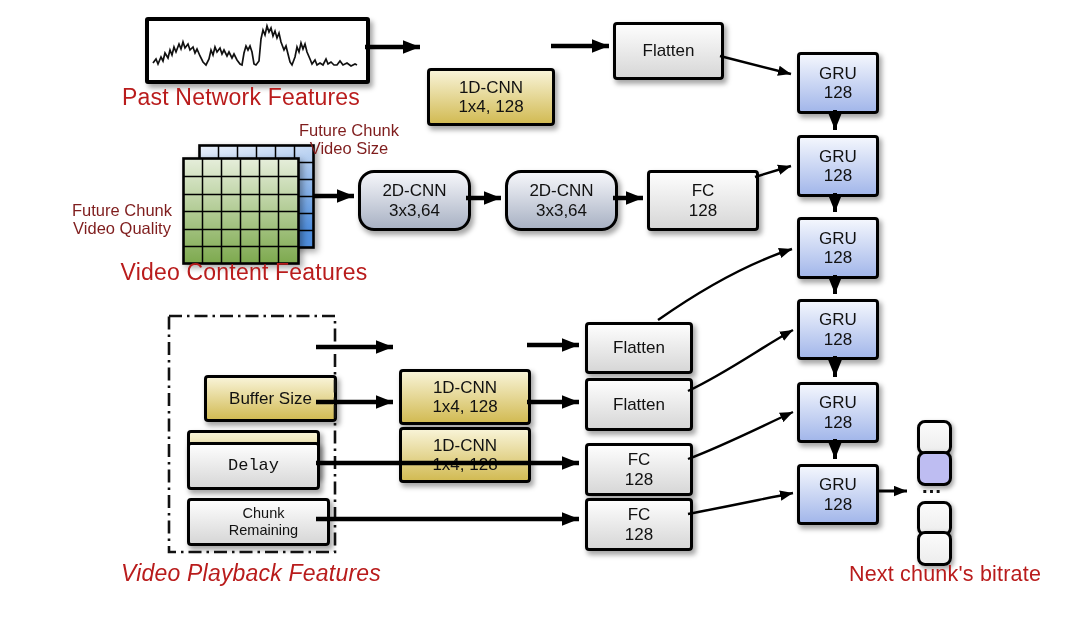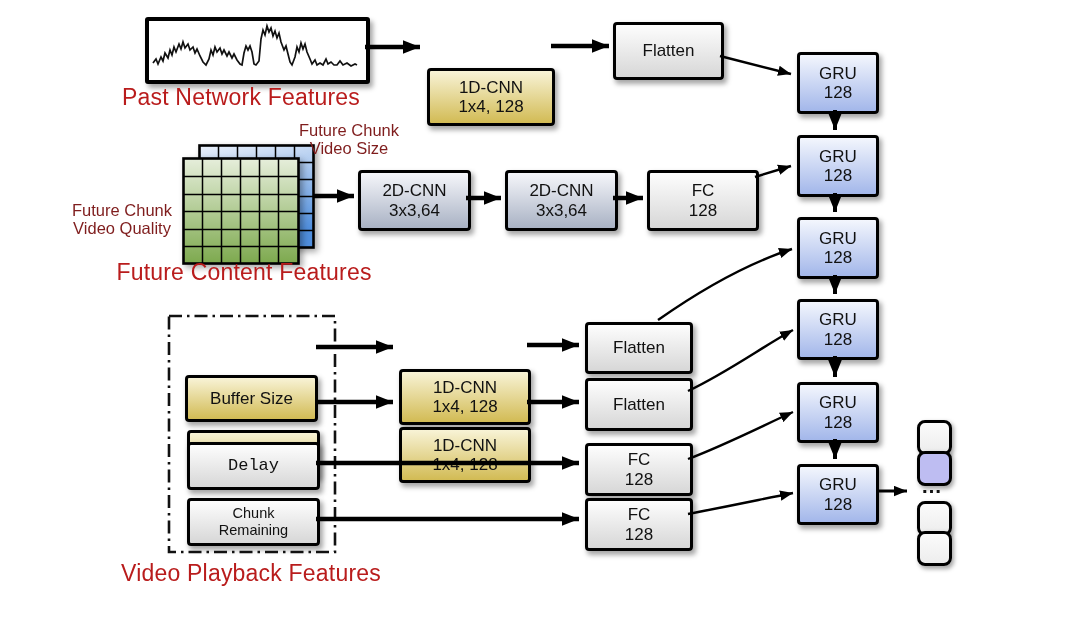--- a/index.html
+++ b/index.html
@@ -3,21 +3,21 @@
 <meta charset="utf-8">
 <style>
   html,body{margin:0;padding:0;background:#fff;}
   .stage{position:relative;width:1080px;height:644px;background:var(--canvas-bg,#fff);
          font-family:"Liberation Sans",sans-serif;color:#111;overflow:hidden;}
   .node{position:absolute;display:flex;align-items:center;justify-content:center;
         text-align:center;border:3px solid #000;border-radius:4px;
         box-shadow:2.5px 3.5px 5px rgba(0,0,0,.35);
         font-size:17px;line-height:1.14;white-space:pre-line;background:#fff;}
   .yellow{background:linear-gradient(to bottom,var(--cnn-yellow-top),var(--cnn-yellow-bottom));margin-top:48px;}
-  .bluegray{background:linear-gradient(to bottom,var(--cnn2d-top),var(--cnn2d-bottom));}
+  .bluegray{background:linear-gradient(to bottom,var(--cnn2d-top),var(--cnn2d-bottom));border-radius:16px;}
   .gray{background:linear-gradient(to bottom,var(--gray-top),var(--gray-bottom));text-align:center;}
   .gru{background:linear-gradient(to bottom,var(--gru-top),var(--gru-bottom));}
   .cap{position:absolute;text-align:center;font-size:23px;color:#b91c1c;letter-spacing:.2px;}
   .small-label{position:absolute;text-align:center;font-size:16.5px;line-height:1.12;
                white-space:pre-line;color:#7f1d1d;}
   .wavebox{position:absolute;left:145px;top:17px;width:217px;height:59px;background:#fff;
            border:4px solid #000;border-radius:3px;box-shadow:3px 4px 5px rgba(0,0,0,.35);}
   .gridsvg{position:absolute;filter:drop-shadow(3px 3px 3px rgba(0,0,0,.35));}
   .overlay{position:absolute;left:0;top:0;width:1080px;height:644px;pointer-events:none;}
   .bitbox{position:absolute;width:29px;height:29px;border:3.5px solid #000;border-radius:8px;
@@ -69,35 +69,35 @@
       </linearGradient>
     </defs>
     <rect x="1.5" y="1.5" width="115" height="105" fill="url(#gg)" stroke="#000" stroke-width="2.6"></rect>
     <path stroke="#000" stroke-width="1.5" d="M20.5,1.5V106.5 M39.5,1.5V106.5 M58.5,1.5V106.5 M77.5,1.5V106.5 M96.5,1.5V106.5
       M1.5,19.5H116.5 M1.5,37.5H116.5 M1.5,54.5H116.5 M1.5,72.5H116.5 M1.5,89.5H116.5"></path>
   </svg>
   <div class="small-label" style="left:288px;top:121px;width:122px;">Future Chunk
 Video Size</div>
   <div class="small-label" style="left:60px;top:201px;width:124px;">Future Chunk
 Video Quality</div>
-  <div class="cap" style="left:88px;top:259px;width:312px;">Future Content Features</div>
+  <div class="cap" style="left:88px;top:259px;width:312px;">Video Content Features</div>
 
   <div class="node bluegray" style="left:358px;top:170px;width:107px;height:55px;">2D-CNN
 3x3,64</div>
   <div class="node bluegray" style="left:505px;top:170px;width:107px;height:55px;">2D-CNN
 3x3,64</div>
   <div class="node gray" style="left:647px;top:170px;width:106px;height:55px;">FC
 128</div>
 
-  <div class="node yellow" style="left:185px;top:327px;width:127px;height:41px;text-align:center;">Buffer Size</div>
+  <div class="node yellow" style="left:204px;top:327px;width:127px;height:41px;text-align:center;">Buffer Size</div>
   <div class="node yellow" style="left:187px;top:382px;width:127px;height:42px;">Last Action</div>
   <div class="node gray" style="left:187px;top:442px;width:127px;height:42px;font-family:Liberation Mono, monospace;">Delay</div>
-  <div class="node gray" style="left:187px;top:498px;width:127px;height:42px;font-size:14.5px;">Chunk
+  <div class="node gray" style="left:187px;top:498px;width:127px;height:42px;font-size:14.5px;padding-left:10px;">Chunk
 Remaining</div>
-  <div class="cap" style="left:94px;top:560px;width:314px;">Video Playback Features</div>
+  <div class="cap" style="left:94px;top:560px;width:314px;font-style:italic;">Video Playback Features</div>
 
   <div class="node yellow" style="left:399px;top:321px;width:126px;height:50px;">1D-CNN
 1x4, 128</div>
   <div class="node yellow" style="left:399px;top:379px;width:126px;height:50px;">1D-CNN
 1x4, 128</div>
   <div class="node gray" style="left:585px;top:322px;width:102px;height:46px;">Flatten</div>
   <div class="node gray" style="left:585px;top:378px;width:102px;height:47px;">Flatten</div>
   <div class="node gray" style="left:585px;top:443px;width:102px;height:47px;">FC
 128</div>
   <div class="node gray" style="left:585px;top:498px;width:102px;height:47px;">FC
@@ -114,20 +114,21 @@
   <div class="node gru" style="left:797px;top:382px;width:76px;height:55px;">GRU
 128</div>
   <div class="node gru" style="left:797px;top:464px;width:76px;height:55px;">GRU
 128</div>
 
   <div class="bitbox" style="left:917px;top:420px;"></div>
   <div class="bitbox sel" style="left:917px;top:451px;"></div>
   <div class="dots">…</div>
   <div class="bitbox" style="left:917px;top:501px;"></div>
   <div class="bitbox" style="left:917px;top:531px;"></div>
+  <div class="cap" style="left:828px;top:562px;width:234px;font-size:21.5px;">Next chunk's bitrate</div>
 
   <svg class="overlay">
     <defs>
       <marker id="mB" viewBox="0 0 10 8" refX="10" refY="4" markerWidth="17" markerHeight="14" markerUnits="userSpaceOnUse" orient="auto">
           <path d="M0,0 L10,4 L0,8 z" fill="#000"></path>
         </marker>
       <marker id="mS" viewBox="0 0 10 8" refX="10" refY="4" markerWidth="13" markerHeight="11" markerUnits="userSpaceOnUse" orient="auto">
           <path d="M0,0 L10,4 L0,8 z" fill="#000"></path>
         </marker>
     </defs>

